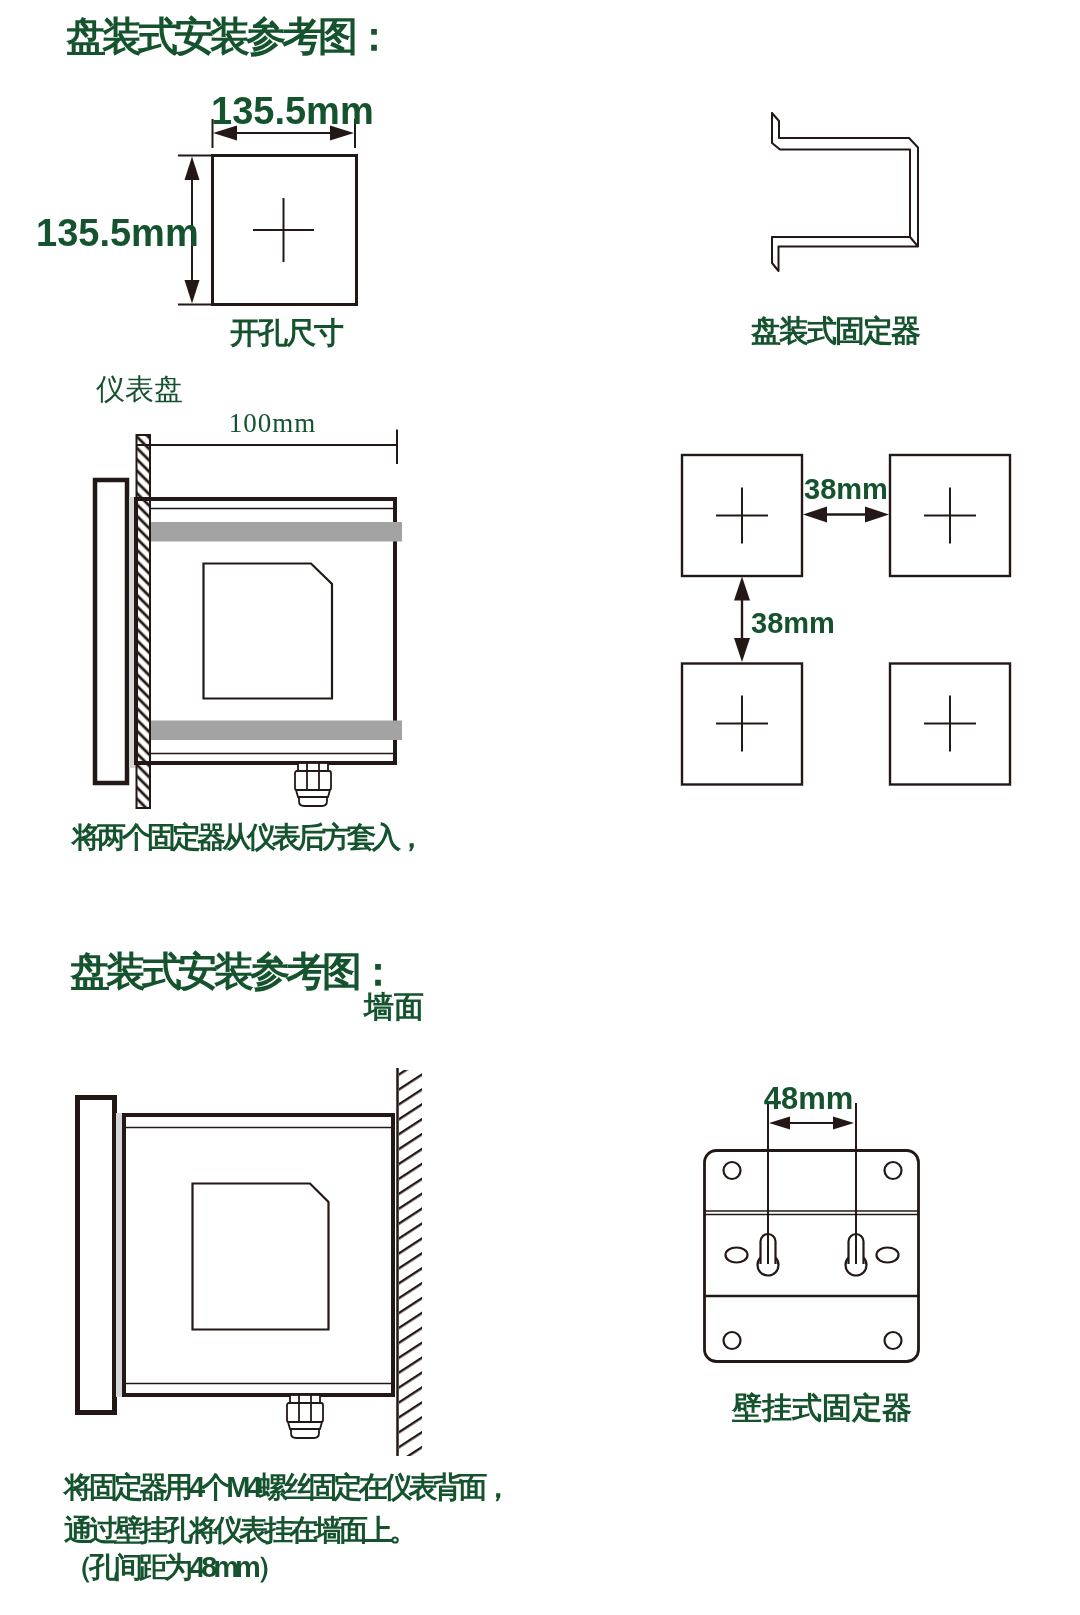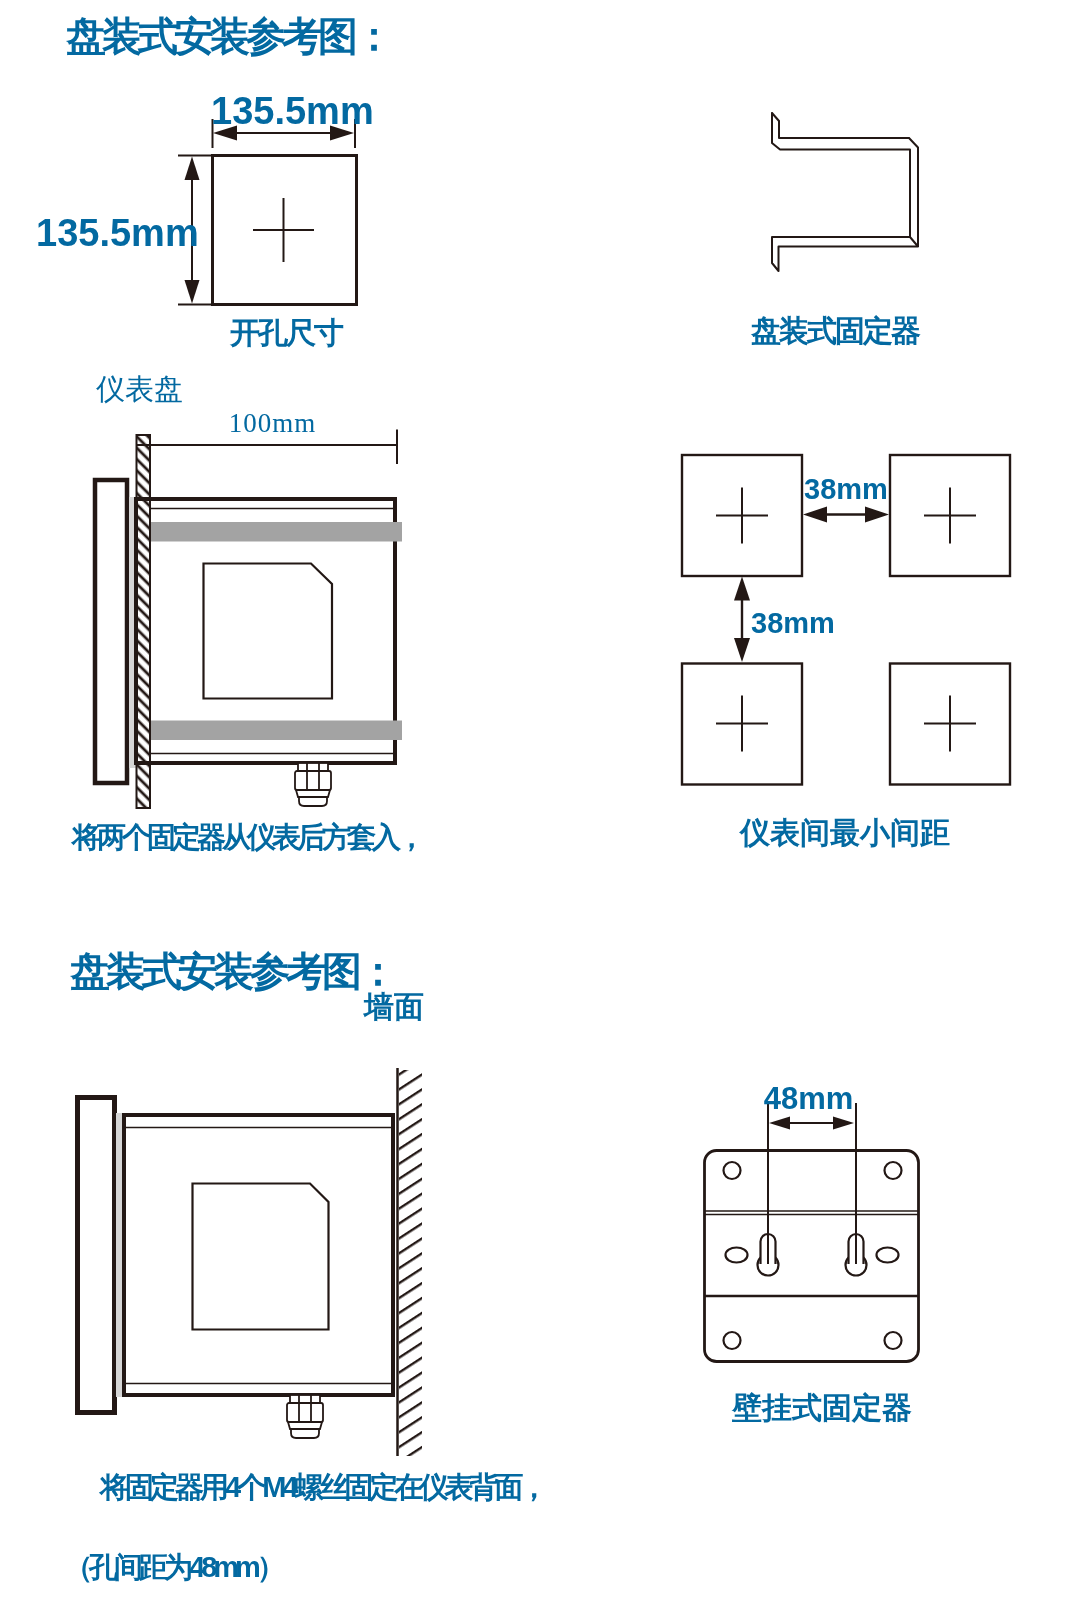--- a/index.html
+++ b/index.html
@@ -1,19 +1,19 @@
 <!DOCTYPE html>
 <html><head>
 <meta charset="utf-8">
 <style>
   html,body{margin:0;padding:0;background:#fff;}
   #page{position:relative;width:1080px;height:1615px;background:#fff;overflow:hidden;
         font-family:"Liberation Sans", sans-serif;color:#231815;}
   #art{position:absolute;left:0;top:0;}
-  .t{position:absolute;white-space:nowrap;color:#0369a1;line-height:1;}
+  .t{position:absolute;white-space:nowrap;color:#14532d;line-height:1;}
   .b{font-weight:700;font-family:"Liberation Sans", sans-serif;}
   .s{font-weight:400;font-family:"Liberation Serif", serif;}
   .c{text-align:center;}
   .title{font-size:40px;letter-spacing:-4px;}
   .note{font-size:29px;letter-spacing:-4px;}
   .cap{font-size:30px;letter-spacing:-2px;}
   .dim{font-size:38px;letter-spacing:0;}
 </style>
 </head>
 <body>
@@ -158,27 +158,27 @@
   <div class="t b dim" style="left:36px;top:214px;width:144px;text-align:right;">135.5mm</div>
   <div class="t b cap c" style="left:211px;top:318px;width:150px;">开孔尺寸</div>
 
   <div class="t b cap c" style="left:730px;top:316px;width:210px;">盘装式固定器</div>
 
   <div class="t s" style="left:96px;top:375px;font-size:29px;">仪表盘</div>
   <div class="t s c" style="left:210px;top:410px;width:125px;font-size:27px;letter-spacing:1px;">100mm</div>
 
   <div class="t b c" style="left:800px;top:475px;width:92px;font-size:29px;">38mm</div>
   <div class="t b" style="left:751px;top:609px;font-size:29px;">38mm</div>
-  <div class="t b c" style="left:720px;top:818px;width:250px;font-size:30px;">仪表间最小间距</div>
 
   <div class="t b note" style="left:72px;top:823px;">将两个固定器从仪表后方套入，</div>
 
   <div class="t b title" style="left:70px;top:951px;">盘装式安装参考图：</div>
 
   <div class="t b" style="left:364px;top:992px;font-size:30px;">墙面</div>
 
   <div class="t b c" style="left:756px;top:1083px;width:105px;font-size:31px;">48mm</div>
   <div class="t b c" style="left:712px;top:1393px;width:220px;font-size:30px;">壁挂式固定器</div>
 
-  <div class="t b note" style="left:64px;top:1473px;margin-left:36px;">将固定器用4个M4螺丝固定在仪表背面，</div>
+  <div class="t b note" style="left:64px;top:1473px;">将固定器用4个M4螺丝固定在仪表背面，</div>
+  <div class="t b note" style="left:64px;top:1516px;">通过壁挂孔将仪表挂在墙面上。</div>
   <div class="t b note" style="left:64px;top:1553px;">（孔间距为48mm）</div>
 
 </div>
 
 </body></html>

